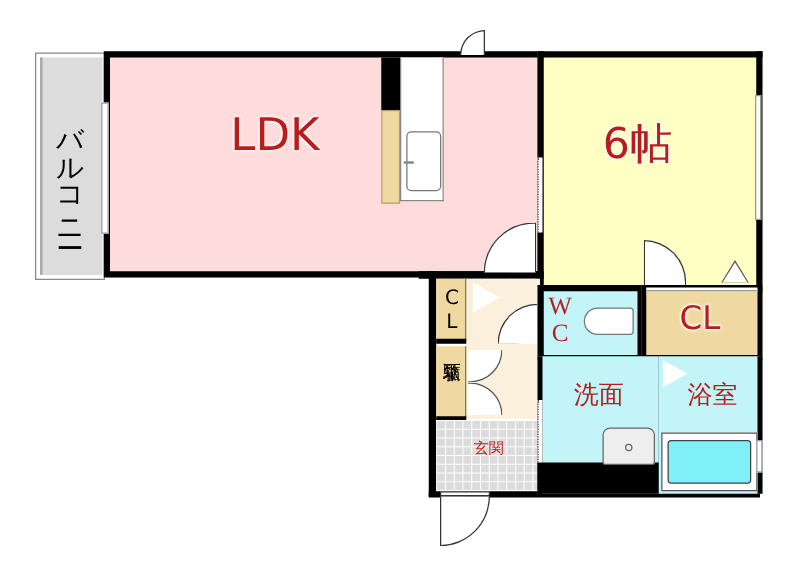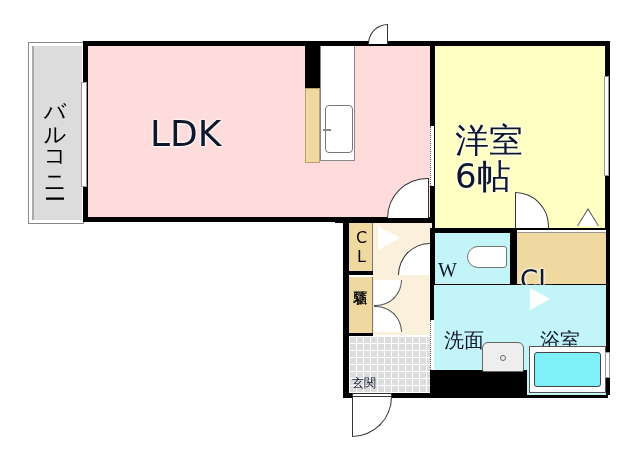--- a/index.html
+++ b/index.html
@@ -1,18 +1,18 @@
 <!DOCTYPE html>
 <html><head>
 <meta charset="utf-8">
 <style>
   html, body { margin:0; padding:0; background:#ffffff; }
   body { width:640px; height:459px; position:relative; overflow:hidden; font-family:"DejaVu Sans", sans-serif; }
   .abs { position:absolute; box-sizing:border-box; }
-  .room-label { position:absolute; color:#0f172a; line-height:1.05; text-shadow: 0 0 3px #fff, 0 0 3px #fff, 0 0 2px #fff; margin-top: 25px; }
+  .room-label { position:absolute; text-align:center; color:#b91c1c; line-height:1.05; text-shadow: 0 0 3px #fff, 0 0 3px #fff, 0 0 2px #fff; }
   .wall { position:absolute; background:#000; }
   .vertical { writing-mode: vertical-rl; text-orientation: upright; }
 </style>
 </head>
 <body>
 
 <div class="abs" style="left:28px;top:42px;width:56px;height:182px;border:1px solid #888;background:#fff;">
   <div class="abs" style="left:3px;top:3px;width:50px;height:174px;background:#dcdcdc;border-left:2px solid #aaa;"></div>
   <div class="abs vertical" style="left:14px;top:44px;font-size:22px;line-height:24px;color:#000;">バルコニー</div>
 </div>
@@ -31,21 +31,20 @@
 <div class="abs" style="left:368px;top:24px;width:20px;height:20px;border:1px solid #333;border-bottom:none;border-right:1px solid #333;border-top-left-radius:20px;background:#fff;"></div>
 
 <div class="room-label" style="left:150px;top:90px;width:140px;font-size:36px;">
   <div>LDK</div>
 </div>
 
 <div class="abs" style="left:430px;top:41px;width:180px;height:194px;background:#ffffc4;border:5px solid #000;border-bottom:none;"></div>
 <div class="abs" style="left:604px;top:76px;width:5px;height:100px;background:#fff;border:1px solid #999;"></div>
 <div class="abs" style="left:430px;top:126px;width:4px;height:60px;background:#fff;border-left:1px dotted #555;"></div>
 <div class="room-label" style="left:455px;top:98px;width:110px;font-size:34px;">
-  <div>洋室</div>
   <div>6帖</div>
 </div>
 
 <div class="abs" style="left:515px;top:192px;width:34px;height:36px;border-left:1px solid #333;border-top:1px solid #333;border-top-right-radius:34px;background:#fff;border-right:1px solid #333;"></div>
 
 <div class="abs" style="left:577px;top:208px;width:0;height:0;border-left:11px solid transparent;border-right:11px solid transparent;border-bottom:18px solid #555;"></div>
 <div class="abs" style="left:578px;top:210px;width:0;height:0;border-left:10px solid transparent;border-right:10px solid transparent;border-bottom:16px solid #fff;"></div>
 
 <div class="wall" style="left:335px;top:217px;width:100px;height:6px;"></div>
 <div class="wall" style="left:343px;top:217px;width:6px;height:180px;"></div>

